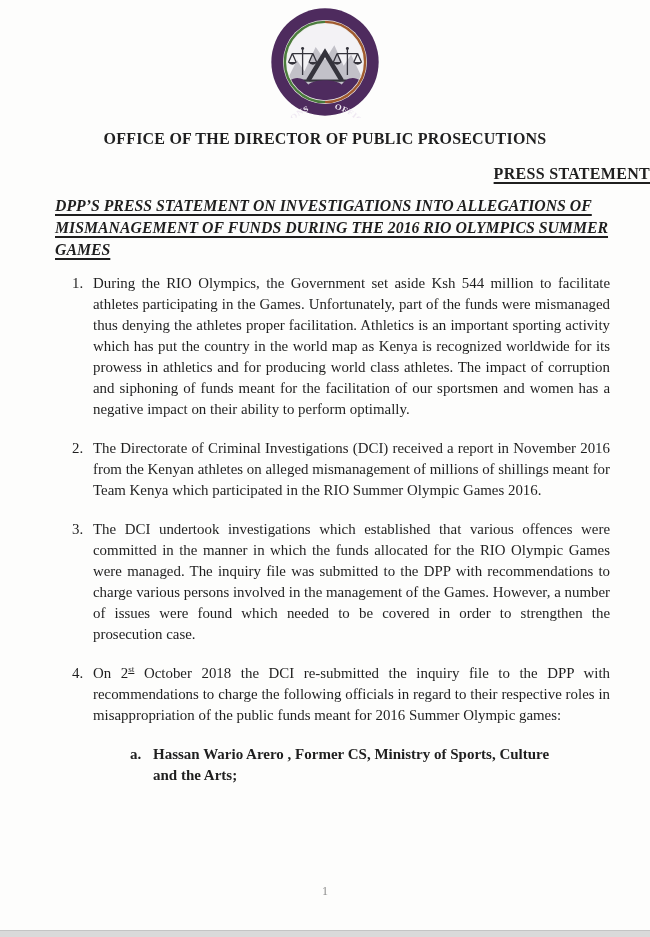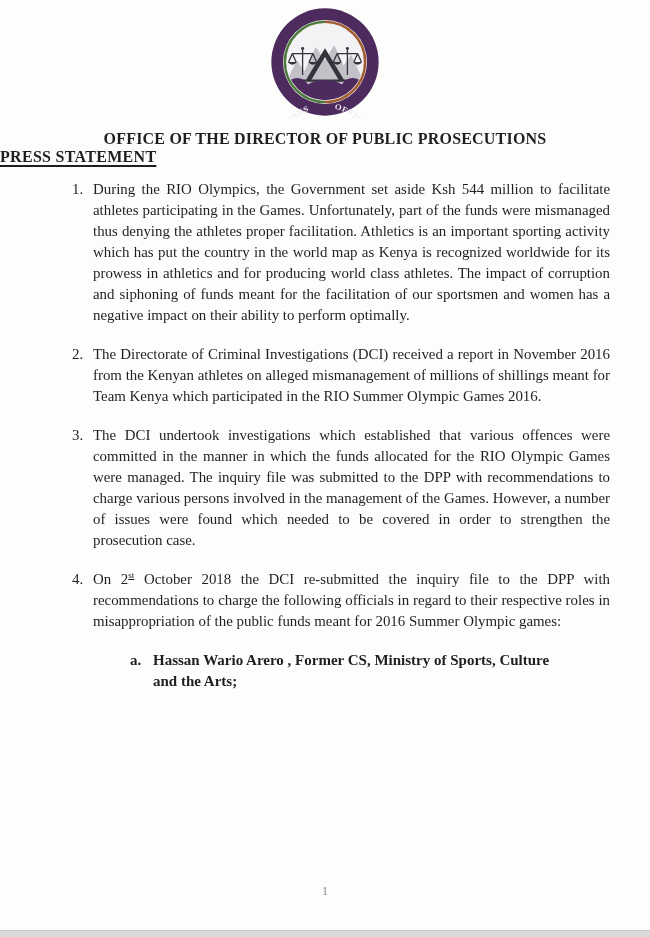--- a/index.html
+++ b/index.html
@@ -16,21 +16,21 @@
     overflow: hidden;
   }
   .logo-wrap { text-align: center; padding-top: 6px; height: 118px; }
   .office-title {
     margin-top: 12px;
     text-align: center;
     font-weight: bold;
     font-size: 16px;
     letter-spacing: 0.2px;
   }
-  .press-wrap { text-align: left; }
+  .press-wrap { text-align: right; margin-top: 17px; }
   .press-label {
     font-weight: bold;
     font-size: 16px;
     text-decoration: underline;
     text-underline-offset: 3px;
     text-decoration-thickness: 1.5px;
     letter-spacing: 0.3px;
   }
   .statement-title {
     margin: 12px 42px 0 55px;
@@ -135,20 +135,23 @@
       </g>
     </svg>
   </div>
 
   <div class="office-title">OFFICE OF THE DIRECTOR OF PUBLIC PROSECUTIONS</div>
 
   <div class="press-wrap">
     <span class="press-label">PRESS STATEMENT</span>
   </div>
 
+  <div class="statement-title">
+    <span>DPP’S PRESS STATEMENT ON INVESTIGATIONS INTO ALLEGATIONS OF MISMANAGEMENT OF FUNDS DURING THE 2016 RIO OLYMPICS SUMMER GAMES</span>
+  </div>
 
   <div class="para first">
     <span class="num">1.</span>
     <span class="ptext">During the RIO Olympics, the Government set aside Ksh 544 million to facilitate athletes participating in the Games. Unfortunately, part of the funds were mismanaged thus denying the athletes proper facilitation. Athletics is an important sporting activity which has put the country in the world map as Kenya is recognized worldwide for its prowess in athletics and for producing world class athletes.  The impact of corruption and siphoning of funds meant for the facilitation of our sportsmen and women has a negative impact on their ability to perform optimally.</span>
   </div>
 
   <div class="para">
     <span class="num">2.</span>
     <span class="ptext">The Directorate of Criminal Investigations (DCI) received a report in November 2016 from the Kenyan athletes on alleged mismanagement of millions of shillings meant for Team Kenya which participated in the RIO Summer Olympic Games 2016.</span>
   </div>

